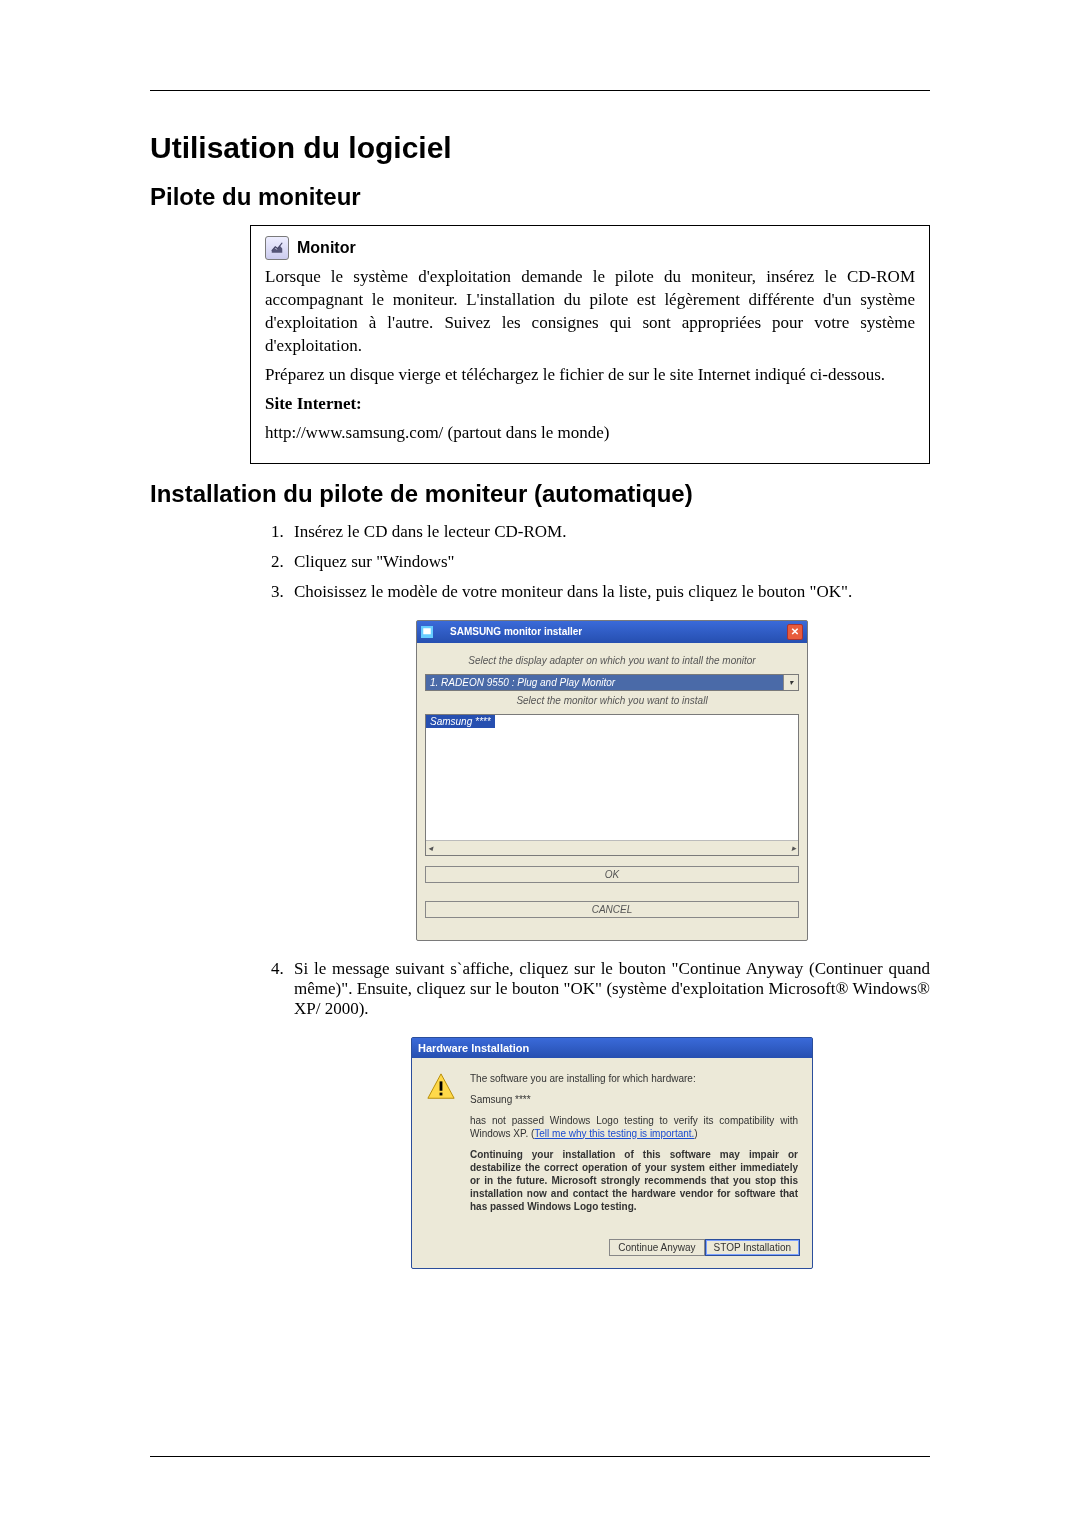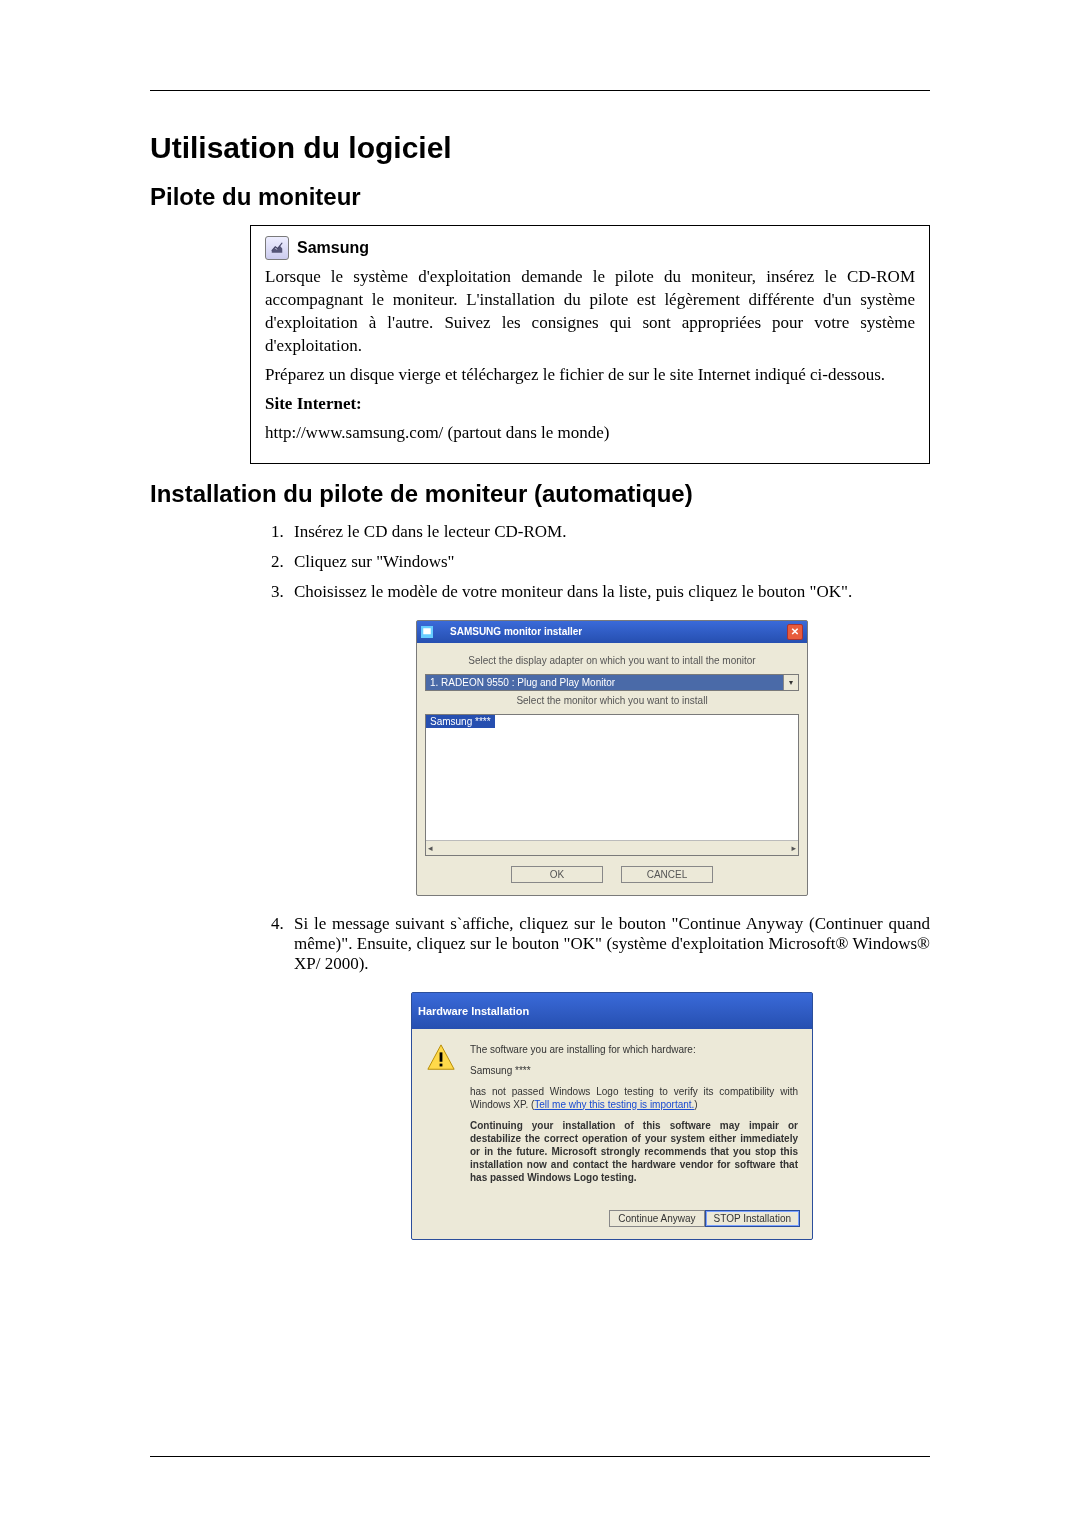--- a/index.html
+++ b/index.html
@@ -65,21 +65,21 @@
     color:#fff;font-weight:bold;font-size:10px;
     padding:3px 4px;display:flex;justify-content:space-between;align-items:center;
   }
   .dlg1 .titlebar .icon{width:12px;height:12px;display:inline-flex;align-items:center;justify-content:center;margin-right:4px;}
   .dlg1 .titlebar .left{display:flex;align-items:center;gap:13px;}
   .dlg1 .close{
     width:14px;height:14px;background:#e85c3c;color:#fff;border:1px solid #a33;
     display:flex;align-items:center;justify-content:center;font-size:10px;line-height:1;
     border-radius:2px;
   }
-  .dlg1 .body{padding:8px 8px 12px 8px;}
+  .dlg1 .body{padding:8px 8px 22px 8px;font-style:italic;}
   .dlg1 .centered{text-align:center;margin:4px 0 8px 0;color:#555;}
   .dlg1 select,.dlg1 .combo{
     width:100%;box-sizing:border-box;font-size:10px;
     background:#4a6aa8;color:#fff;border:1px solid #7a7a7a;padding:2px 18px 2px 4px;
     appearance:none;position:relative;
   }
   .dlg1 .combo-wrap{position:relative;}
   .dlg1 .combo-arrow{
     position:absolute;right:1px;top:1px;bottom:1px;width:14px;
     background:#ece9d8;border-left:1px solid #888;
@@ -90,34 +90,34 @@
     overflow:hidden;position:relative;
   }
   .dlg1 .listbox .sel{
     background:#264fb0;color:#fff;padding:1px 4px;font-size:10px;display:inline-block;
   }
   .dlg1 .hscroll{
     position:absolute;left:0;right:0;bottom:0;height:14px;background:#ece9d8;
     border-top:1px solid #bbb;display:flex;justify-content:space-between;align-items:center;
     font-size:9px;color:#555;padding:0 2px;
   }
-  .dlg1 .btnrow{display:flex;gap:18px;justify-content:center;margin-top:10px;}
+  .dlg1 .btnrow{display:flex;gap:18px;justify-content:center;margin-top:10px;flex-direction:column;}
   .dlg1 .btn{
     min-width:78px;padding:2px 6px;background:#ece9d8;border:1px solid #888;
     font-size:10px;text-align:center;color:#555;
   }
   
   .dlg2{
     width:400px;border:1px solid #2b4e9b;border-radius:2px;
     font-family:"Tahoma",Arial,sans-serif;font-size:10px;color:#e8e8e8;
     background:#ece9d8;
   }
   .dlg2 .titlebar{
     background:linear-gradient(#3a6ad9,#264fb0);color:#fff;font-weight:bold;
-    font-size:11px;padding:12px 6px;
+    font-size:11px;padding:4px 6px;
   }
   .dlg2 .body{padding:14px 14px 12px 14px;display:flex;gap:14px;color:#333;}
   .dlg2 .warn{
     width:30px;height:30px;flex:0 0 30px;
     display:flex;align-items:center;justify-content:center;
   }
   .dlg2 .warn svg{width:30px;height:30px;}
   .dlg2 .msg{flex:1;font-size:10px;line-height:1.3;}
   .dlg2 .msg p{margin:0 0 8px 0;}
   .dlg2 .msg .hw{color:#333;}
@@ -143,21 +143,21 @@
   <h2 class="section">Pilote du moniteur</h2>
 
   <div class="note-box">
     <div class="note-head">
       <span class="icon">
         <svg viewBox="0 0 24 24">
             <path fill="#557" d="M3 17l5-5 4 3 5-7 4 5v7H3z"></path>
             <path fill="none" stroke="#446" stroke-width="2" d="M21 3l-8 10-4-3-6 7"></path>
           </svg>
       </span>
-      <span class="label">Samsung</span>
+      <span class="label">Monitor</span>
     </div>
     <p>Lorsque le système d'exploitation demande le pilote du moniteur, insérez le CD-ROM accompagnant le moniteur. L'installation du pilote est légèrement différente d'un système d'exploitation à l'autre. Suivez les consignes qui sont appropriées pour votre système d'exploitation.</p>
     <p>Préparez un disque vierge et téléchargez le fichier de sur le site Internet indiqué ci-dessous.</p>
     <p class="label-bold">Site Internet:</p>
     <p>http://www.samsung.com/ (partout dans le monde)</p>
   </div>
 
   <h2 class="section">Installation du pilote de moniteur (automatique)</h2>
 
   <ol class="steps">

